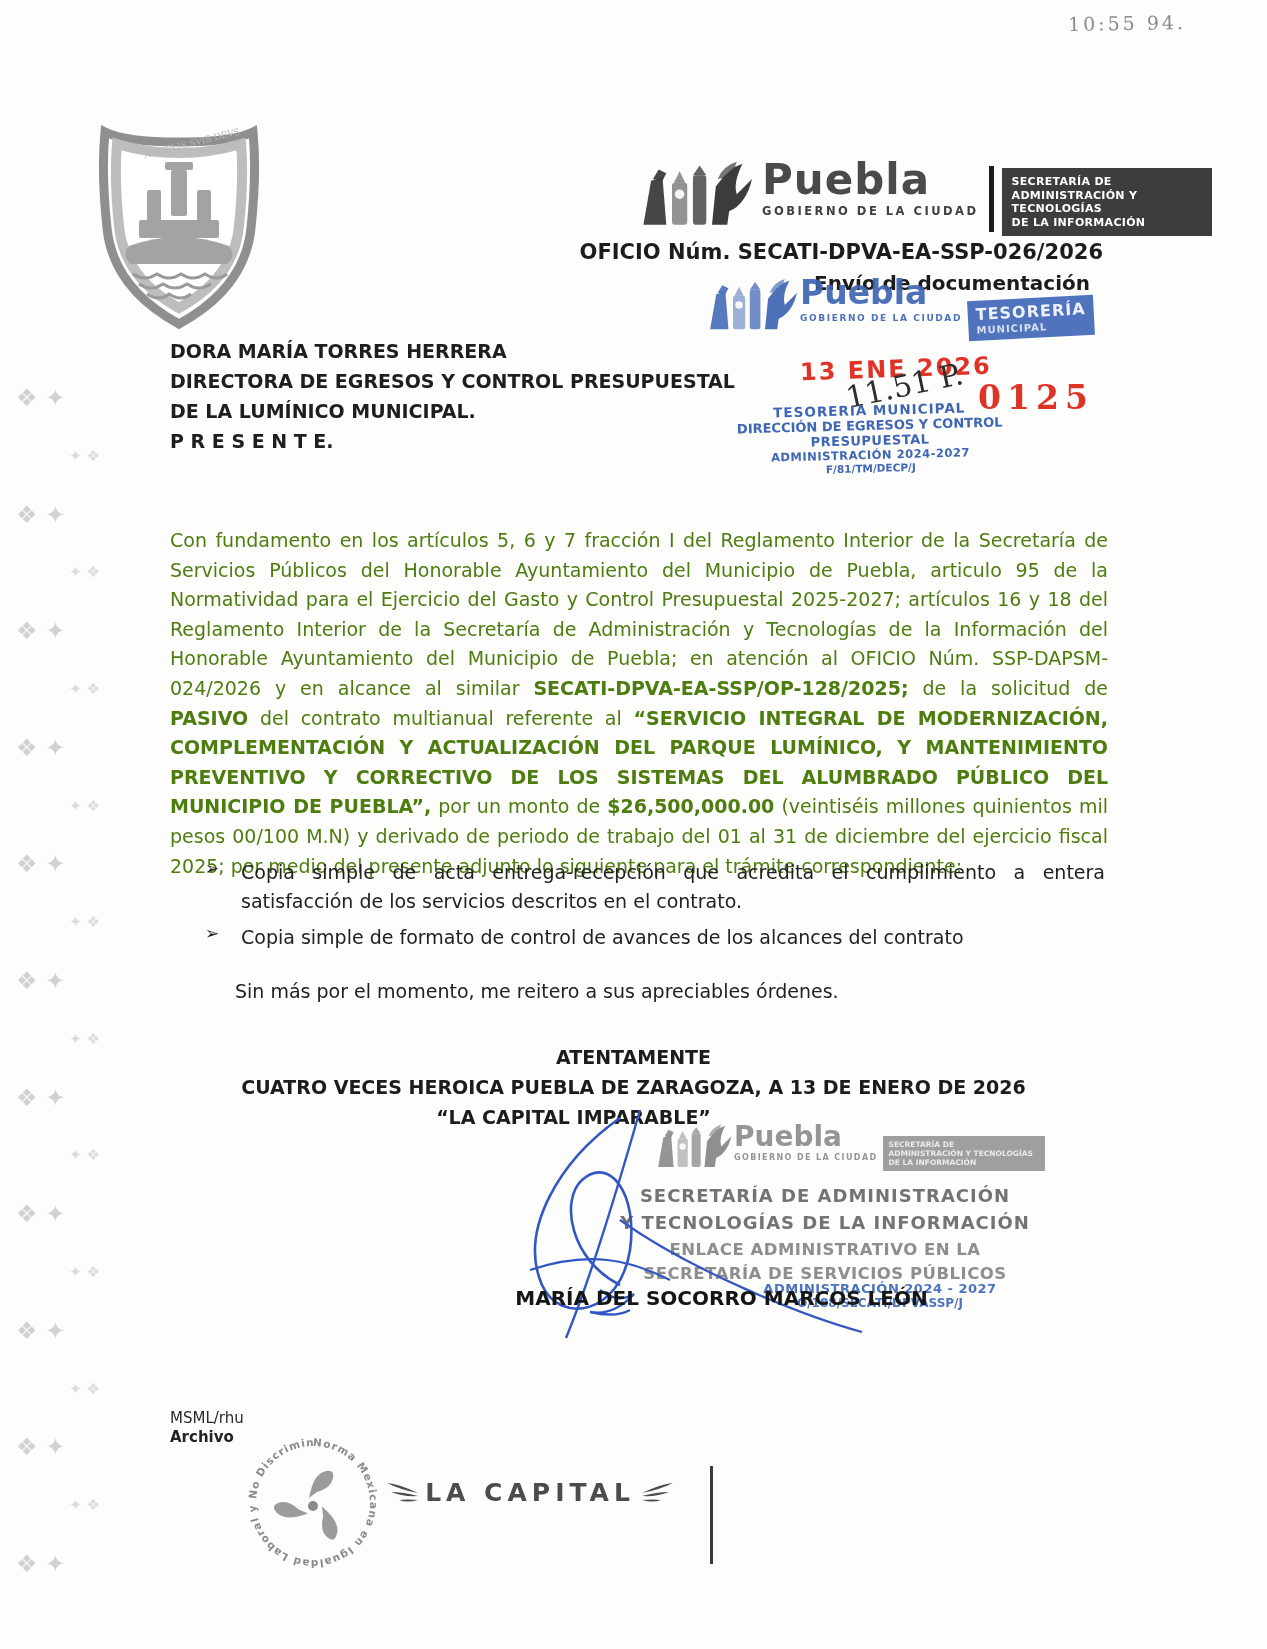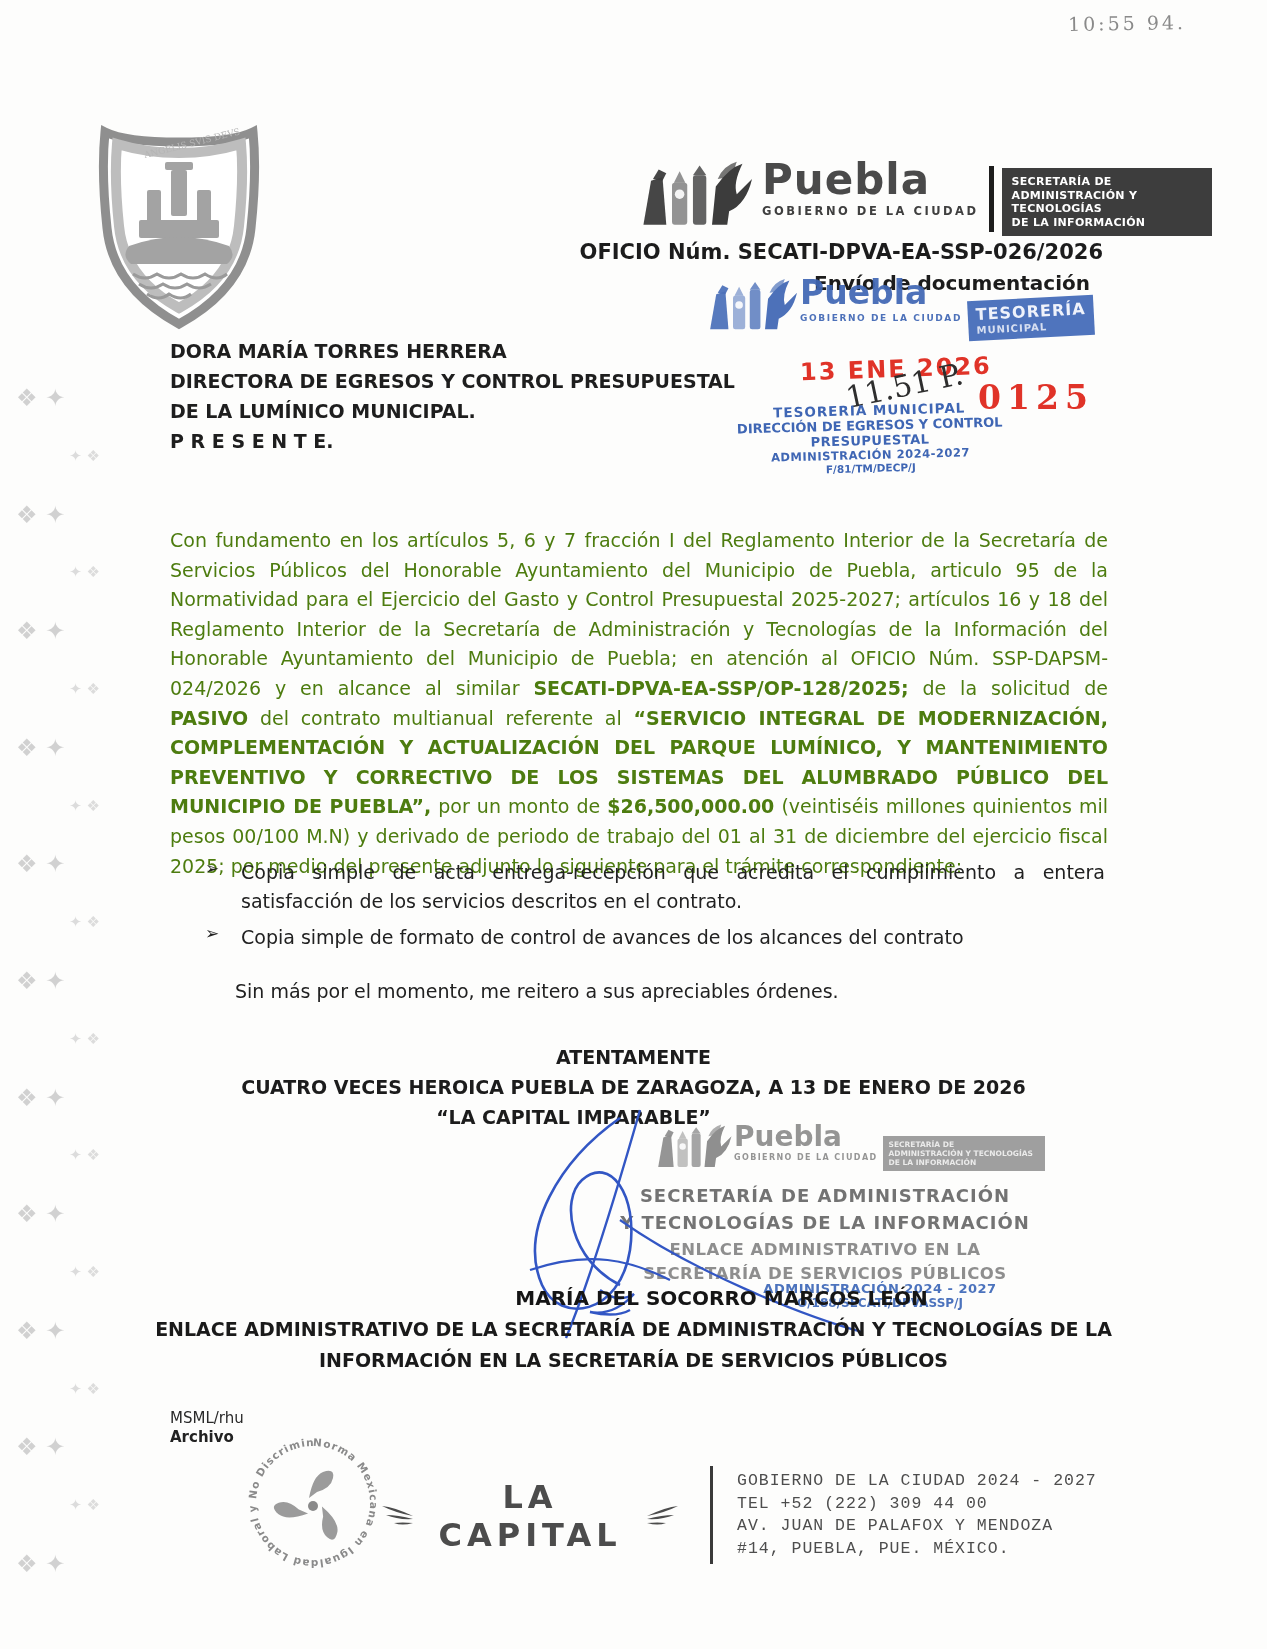--- a/index.html
+++ b/index.html
@@ -80,21 +80,21 @@
 
   .sig-name{left:88px;top:1286px;width:1267px;text-align:center;font-weight:700;font-size:20px;color:#151515;}
   .sig-title{left:0;top:1314px;width:1267px;text-align:center;font-weight:700;font-size:19px;line-height:31px;color:#1a1a1a;}
 
   .archive-label{left:170px;top:1428px;font-weight:700;font-size:15px;color:#222;}
   .archive-code{left:170px;top:1409px;font-size:15px;color:#2a2a2a;}
 
   
   .badge{left:238px;top:1428px;}
   .wordmark{left:380px;top:1478px;width:300px;text-align:center;color:#4c4c4c;}
-  .wm-top{display:flex;align-items:center;justify-content:center;gap:6px;font-weight:700;font-size:32px;letter-spacing:5px;}
+  .wm-top{display:flex;align-items:center;justify-content:center;gap:6px;font-weight:700;font-size:25px;letter-spacing:5px;}
   .wm-bottom{font-weight:700;font-size:41px;letter-spacing:3px;margin-top:-2px;color:#565656;}
   .wing svg{display:block;}
   .fdivider{left:710px;top:1466px;width:2.5px;height:98px;background:#3a3a3a;}
   .address{left:737px;top:1470px;font-family:"Liberation Mono","DejaVu Sans Mono",monospace;
            font-size:16.5px;line-height:22.5px;color:#4d4d4d;letter-spacing:1px;}
 
   
   .wm-strip{left:16px;top:386px;width:84px;height:1190px;display:flex;flex-direction:column;
             justify-content:space-between;align-items:center;color:#c7c7c7;pointer-events:none;}
   .wm-strip span{line-height:1;}
@@ -263,24 +263,20 @@
     <svg width="420" height="250" viewBox="0 0 420 250" fill="none">
       <path d="M150 18 C 90 60, 48 130, 72 185 C 90 225, 150 215, 160 150 C 168 95, 140 55, 112 80 C 90 100, 100 160, 150 185" stroke="#3256c4" stroke-width="2.6"></path>
       <path d="M170 10 C 150 80, 120 180, 96 238" stroke="#3256c4" stroke-width="2.4"></path>
       <path d="M60 170 C 120 150, 160 160, 200 180" stroke="#3256c4" stroke-width="2.2"></path>
       <path d="M150 120 C 220 170, 330 215, 392 232" stroke="#3256c4" stroke-width="2.2"></path>
       <path d="M130 190 q18 14 34 4 q-20 22 -44 18 q26 6 40 -2" stroke="#3256c4" stroke-width="2.4"></path>
     </svg>
   </div>
 
   <div class="abs sig-name">MARÍA DEL SOCORRO MARCOS LEÓN</div>
-  <div class="abs sig-title">
-    <div>ENLACE ADMINISTRATIVO DE LA SECRETARÍA DE ADMINISTRACIÓN Y TECNOLOGÍAS DE LA</div>
-    <div>INFORMACIÓN EN LA SECRETARÍA DE SERVICIOS PÚBLICOS</div>
-  </div>
 
   <div class="abs archive-label">Archivo</div>
   <div class="abs archive-code">MSML/rhu</div>
 
   <div class="abs badge">
     <svg width="150" height="150" viewBox="0 0 150 150">
       <defs>
           <path id="ringPath" d="M75 18 a57 57 0 1 1 -0.01 0z"></path>
         </defs>
       <text font-size="10.5" fill="#8a8a8a" font-weight="700" letter-spacing="1">
@@ -316,26 +312,20 @@
               <path d="M33 14 Q18 10 6 10 Q18 15 33 14z"></path>
               <path d="M33 18 Q22 17 14 18 Q22 21 33 18z"></path>
             </g>
           </svg>
       </span>
     </div>
   </div>
 
   <div class="abs fdivider"></div>
 
-  <div class="abs address">
-    <div>GOBIERNO DE LA CIUDAD 2024 - 2027</div>
-    <div>TEL +52 (222) 309 44 00</div>
-    <div>AV. JUAN DE PALAFOX Y MENDOZA</div>
-    <div>#14, PUEBLA, PUE. MÉXICO.</div>
-  </div>
 
   <div class="abs wm-strip">
       <span style="font-size: 24px; opacity: 0.8; align-self: flex-start;">❖ ✦</span>
       <span style="font-size: 15px; opacity: 0.6; align-self: flex-end;">✦ ❖</span>
       <span style="font-size: 24px; opacity: 0.8; align-self: flex-start;">❖ ✦</span>
       <span style="font-size: 15px; opacity: 0.6; align-self: flex-end;">✦ ❖</span>
       <span style="font-size: 24px; opacity: 0.8; align-self: flex-start;">❖ ✦</span>
       <span style="font-size: 15px; opacity: 0.6; align-self: flex-end;">✦ ❖</span>
       <span style="font-size: 24px; opacity: 0.8; align-self: flex-start;">❖ ✦</span>
       <span style="font-size: 15px; opacity: 0.6; align-self: flex-end;">✦ ❖</span>

